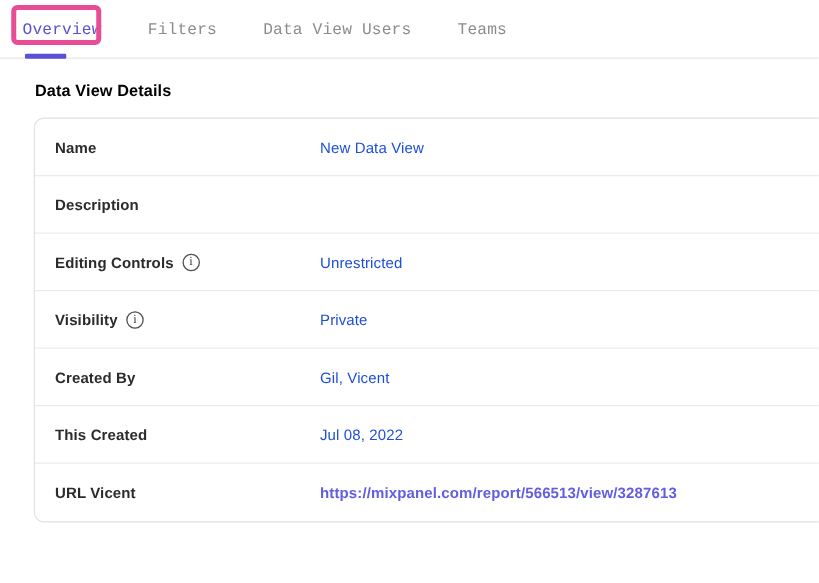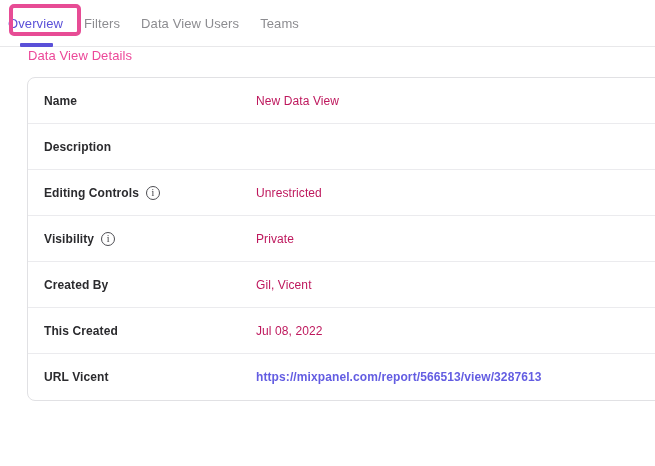--- a/index.html
+++ b/index.html
@@ -5,37 +5,37 @@
   :root{
     --accent:#5a50d8;
     --link:#635de2;
     --annotation:#e74c95;
   }
   *{box-sizing:border-box;margin:0;padding:0;}
   html,body{width:655px;height:466px;overflow:hidden;background:#ffffff;
     font-family:"Liberation Sans",sans-serif;-webkit-font-smoothing:antialiased;}
   
   .tabbar{position:relative;height:47px;display:flex;align-items:center;
-    padding-left:8px;gap:21px;border-bottom:1px solid #e8e8ea;}
+    padding-left:18px;gap:37px;border-bottom:1px solid #e8e8ea;font-family:Liberation Mono, monospace;}
   .tab{font-size:13px;color:#8c8c90;cursor:pointer;white-space:nowrap;letter-spacing:.1px;}
   .tab.active{color:var(--accent);}
   .tab-underline{position:absolute;left:20px;bottom:-1px;width:33px;height:4px;
     background:var(--accent);border-radius:1px;}
   .annotation-box{position:absolute;left:9px;top:4px;width:72px;height:32px;
     border:4px solid var(--annotation);border-radius:5px;pointer-events:none;}
   
-  .page-heading{margin:1px 0 0 28px;font-size:13px;font-weight:normal;color:#ec4899;letter-spacing:.1px;}
+  .page-heading{margin:18px 0 0 28px;font-size:13px;font-weight:bold;color:#000000;letter-spacing:.1px;}
   
   .card{margin:14px 0 0 27px;width:644px;background:#fff;
     border:1px solid #e1e1e4;border-radius:8px;overflow:hidden;}
   .row{height:46px;display:flex;align-items:center;border-bottom:1px solid #ebebee;}
   .row:last-child{border-bottom:none;}
   .row-label{width:228px;padding-left:16px;display:flex;align-items:center;gap:7px;
     font-size:12px;font-weight:bold;color:#2b2b2e;letter-spacing:.1px;flex-shrink:0;}
-  .row-value{font-size:12px;color:#be185d;letter-spacing:.1px;}
+  .row-value{font-size:12px;color:#1d4ed8;letter-spacing:.1px;}
   .row-value.link{color:var(--link);text-decoration:none;cursor:pointer;font-weight:bold;}
   .info-icon{width:14px;height:14px;border:1px solid #4d4d52;border-radius:50%;
     display:inline-flex;align-items:center;justify-content:center;
     font-family:"Liberation Serif",serif;font-size:10px;font-weight:normal;
     color:#3a3a3e;line-height:1;cursor:pointer;flex-shrink:0;}
 </style>
 </head>
 <body>
 
 <nav class="tabbar">

